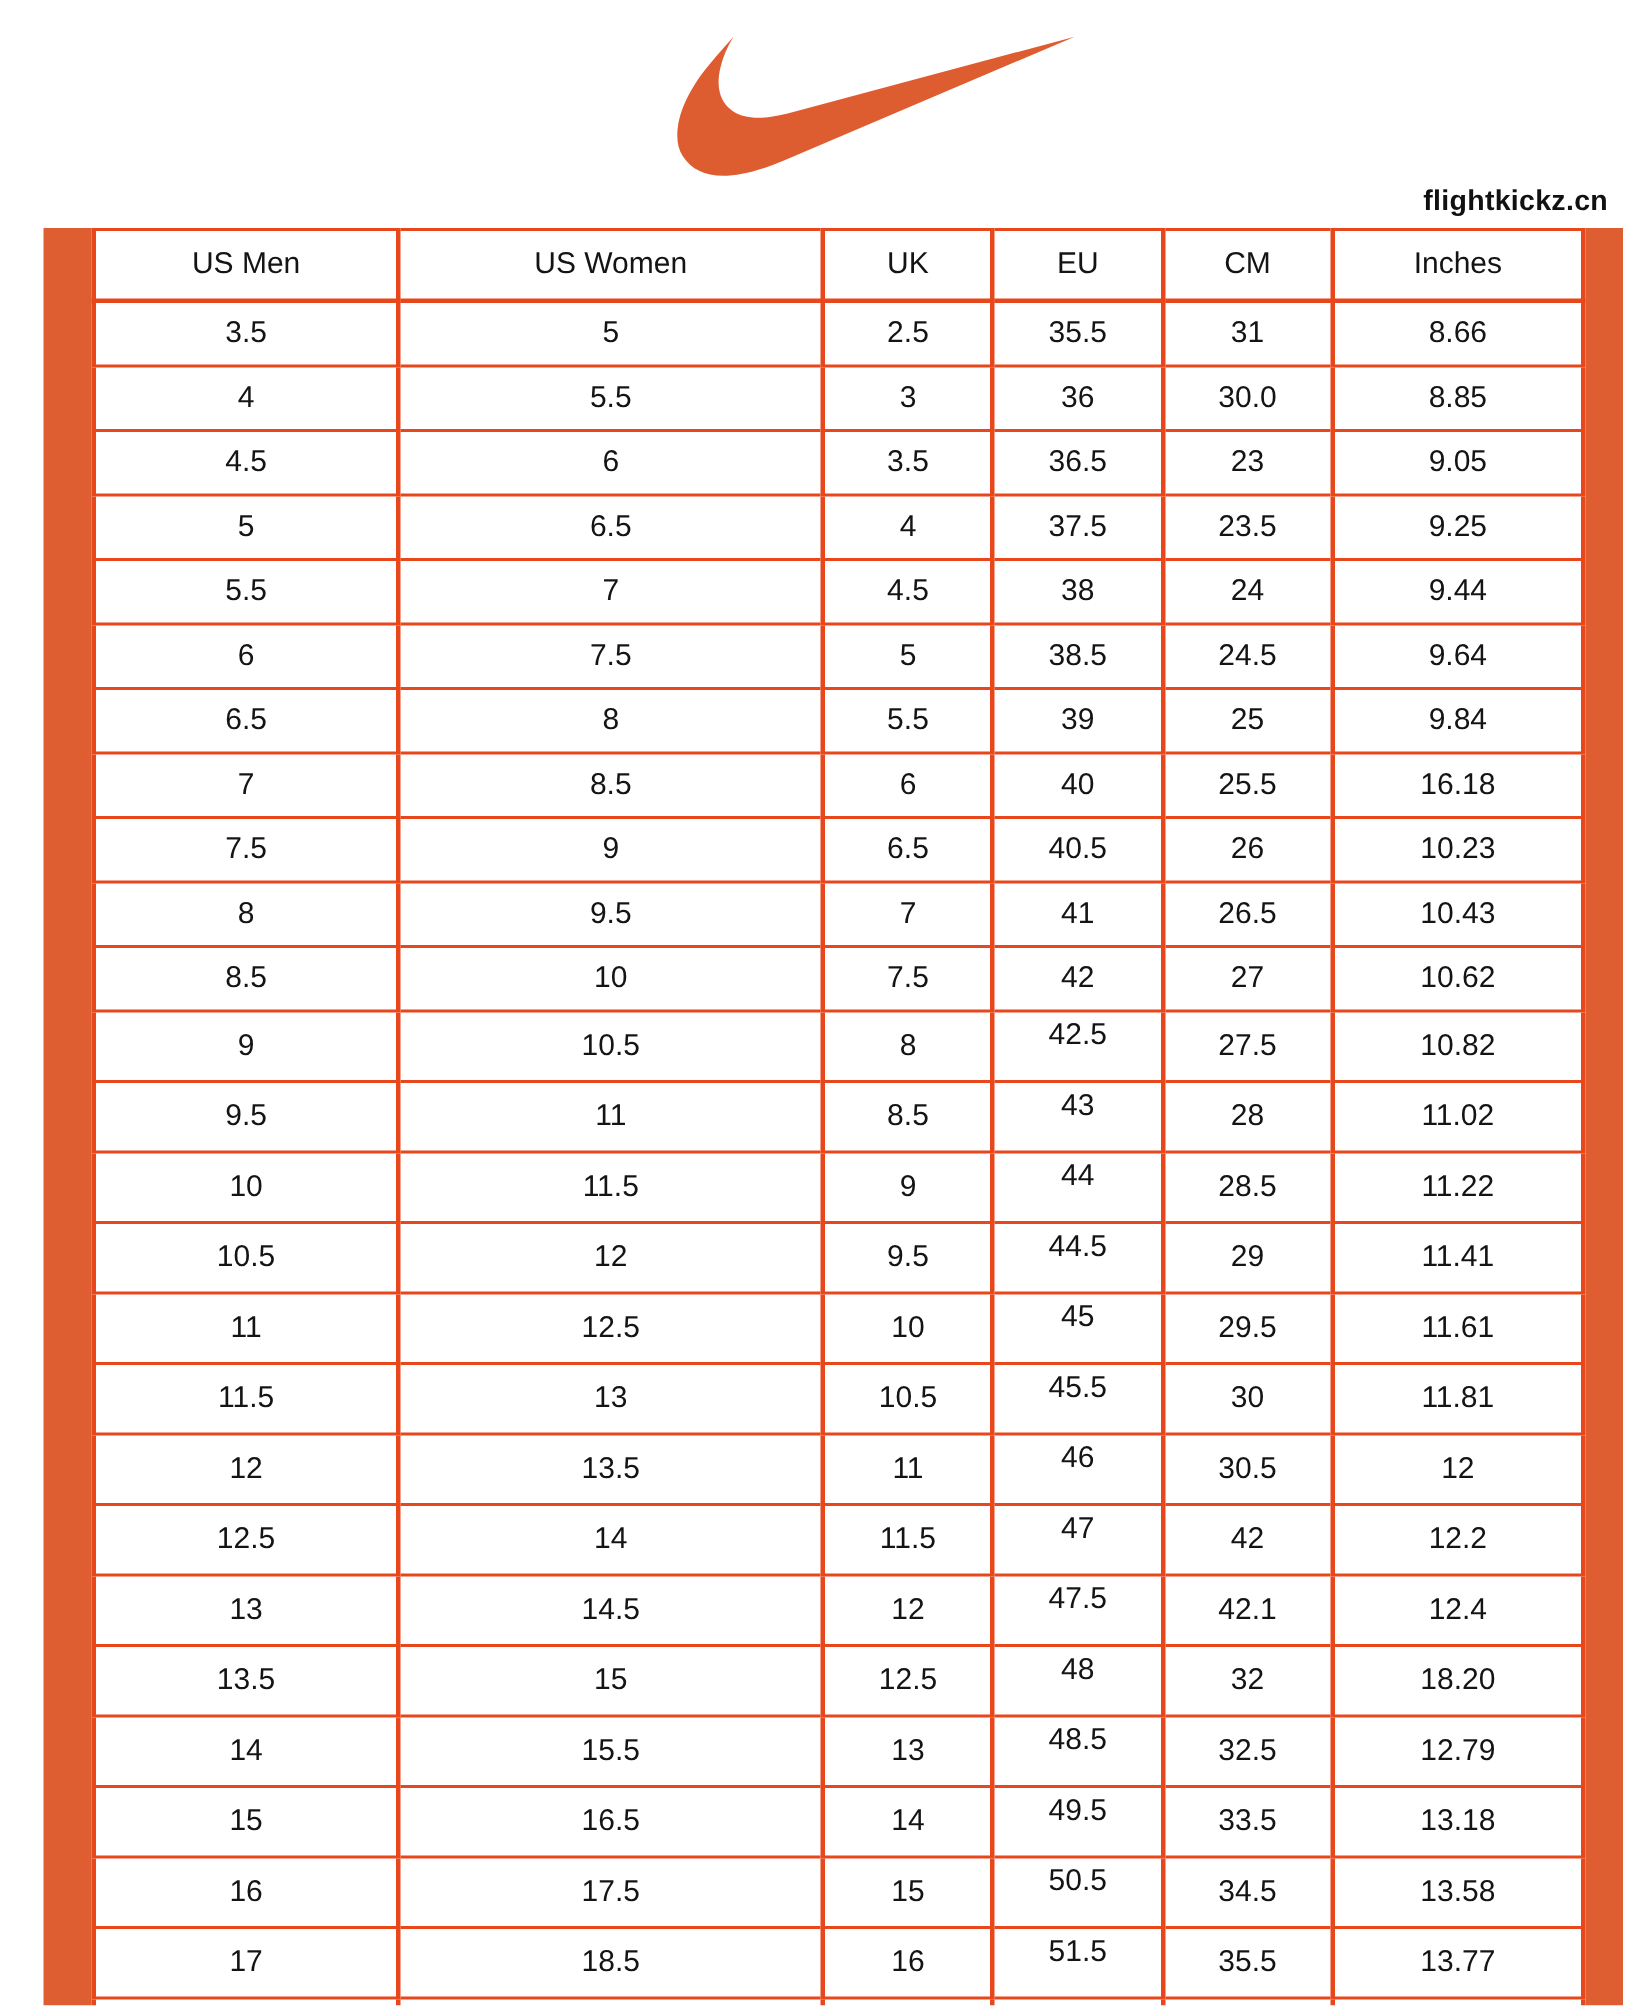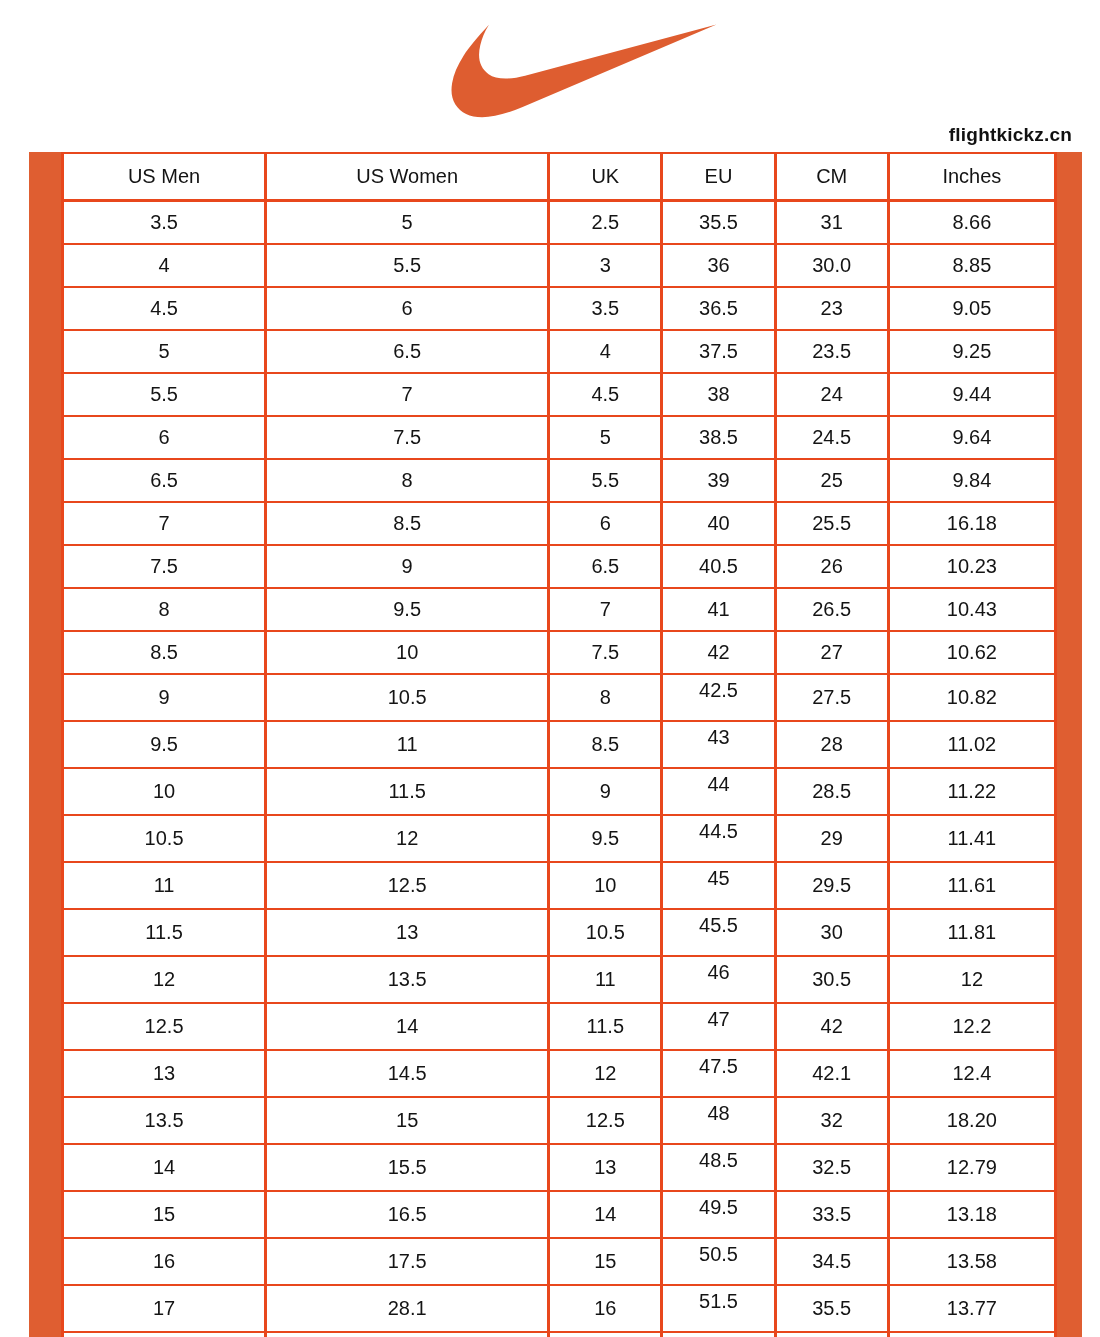--- a/index.html
+++ b/index.html
@@ -264,21 +264,21 @@
           <tr>
             <td>16</td>
             <td>17.5</td>
             <td>15</td>
             <td class="raised">50.5</td>
             <td>34.5</td>
             <td>13.58</td>
           </tr>
           <tr>
             <td>17</td>
-            <td>28.1</td>
+            <td>18.5</td>
             <td>16</td>
             <td class="raised">51.5</td>
             <td>35.5</td>
             <td>13.77</td>
           </tr>
           <tr>
             <td>18</td>
             <td>19.5</td>
             <td>17</td>
             <td class="raised">52.5</td>

